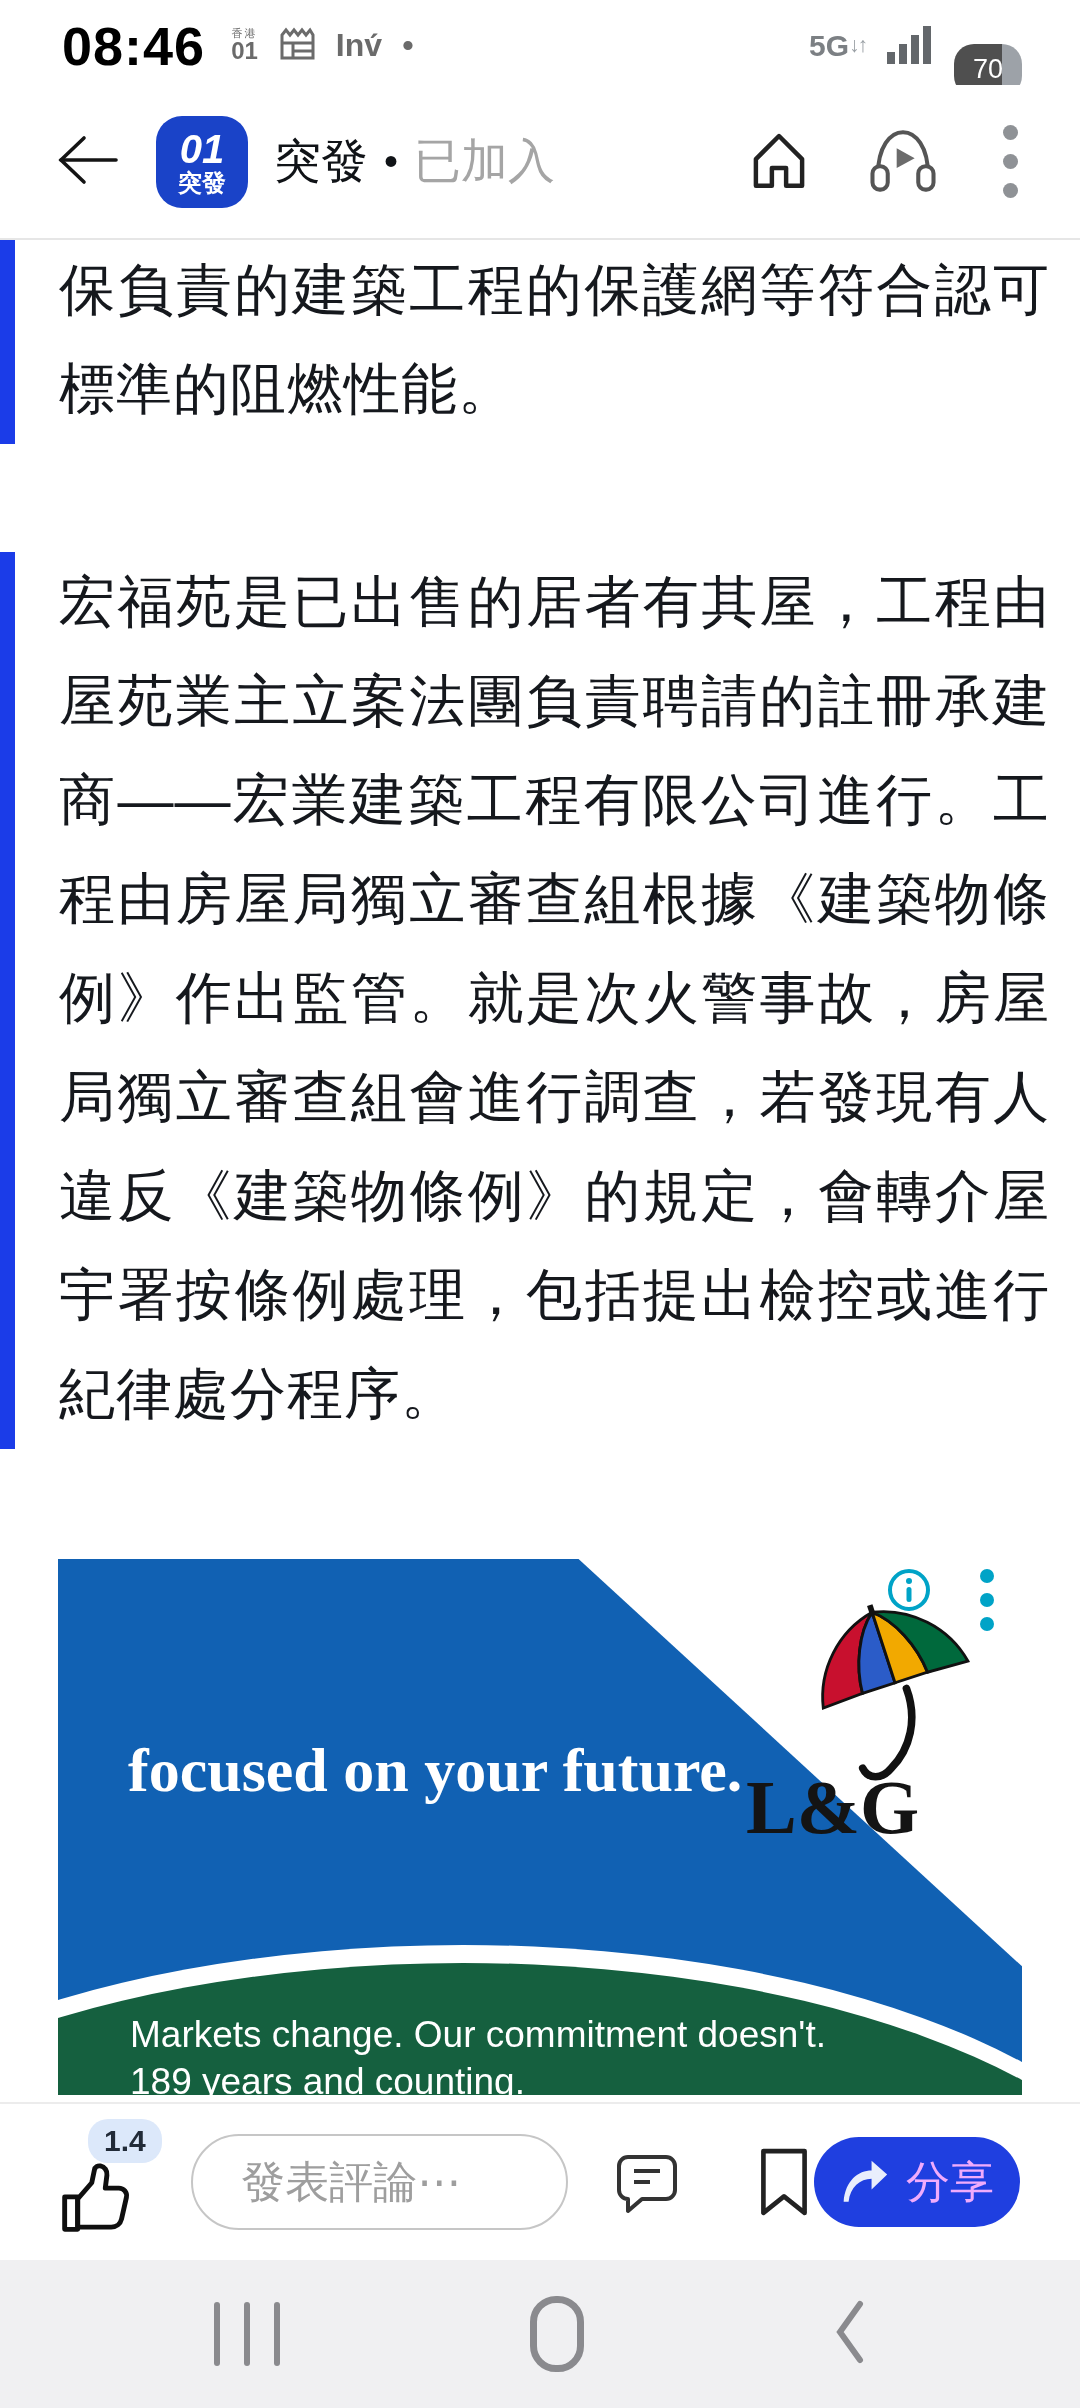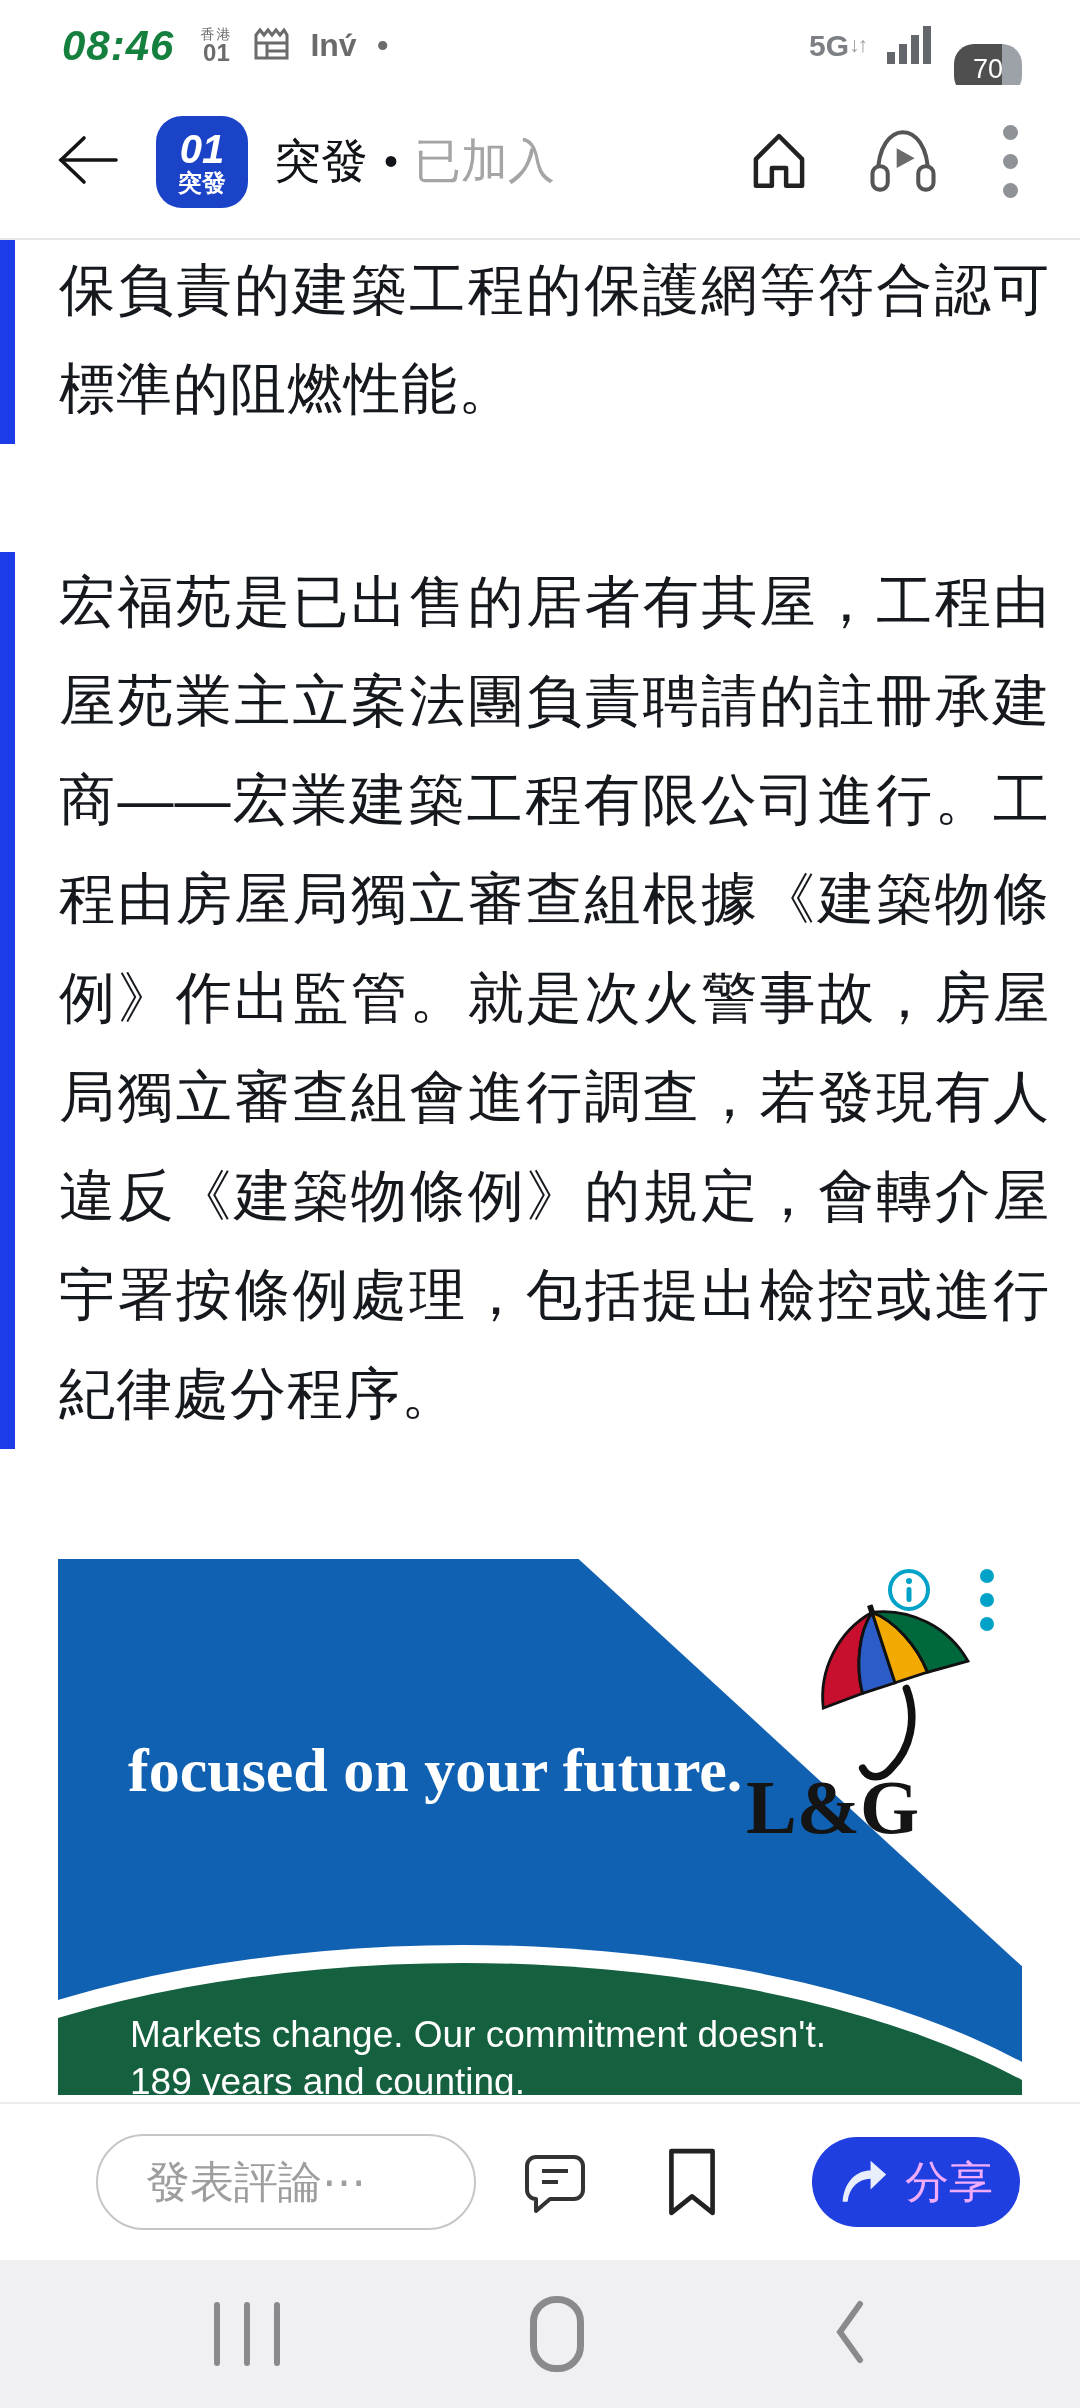--- a/index.html
+++ b/index.html
@@ -2,24 +2,24 @@
 <html><head>
 <meta charset="utf-8">
 <style>
   * { margin:0; padding:0; box-sizing:border-box; }
   html,body { width:1080px; height:2408px; background:#fff; }
   body { font-family:"Liberation Sans", sans-serif; overflow:hidden; }
   .screen { width:1080px; height:2408px; display:flex; flex-direction:column; background:#fff; }
 
   
   .status-bar { height:85px; flex:0 0 85px; display:flex; align-items:center; padding:6px 58px 0 62px; }
-  .sb-time { font-size:42px; font-weight:bold; color:#15803d; letter-spacing:1px;font-style:italic; }
+  .sb-time { font-size:54px; font-weight:bold; color:#000000; letter-spacing:1px; }
   .sb-left-icons { display:flex; align-items:center; gap:20px; margin-left:26px; color:#6b6b6b; }
   .hk01-mini { display:flex; flex-direction:column; align-items:center; line-height:1; }
-  .hk01-mini .t { font-size:14px; color:#6b6b6b; letter-spacing:2px;}
+  .hk01-mini .t { font-size:11px; color:#6b6b6b; letter-spacing:2px;}
   .hk01-mini .b { font-size:24px; font-weight:bold; color:#6b6b6b; }
   .sb-app { font-size:32px; font-weight:bold; color:#6b6b6b; }
   .sb-dot { font-size:34px; color:#6b6b6b; }
   .sb-right { margin-left:auto; display:flex; align-items:center; gap:20px; }
   .sb-5g { display:flex; flex-direction:row; align-items:center; line-height:1; }
   .sb-5g .g { font-size:30px; font-weight:bold; color:#7c8084; }
   .sb-5g .a { font-size:21px; color:#9aa0a5; margin-top:-2px; letter-spacing:-2px;}
   .battery { width:68px; height:52px; border-radius:20px; background:linear-gradient(90deg,#4f4f4f 0 70%,#9da2a8 70% 100%); color:#fff; font-size:27px; font-weight:normal; display:flex; align-items:center; justify-content:center;margin-top:48px; }
 
   
@@ -191,20 +191,27 @@
             <line x1="50" y1="2" x2="50" y2="8" stroke="#111" stroke-width="3"></line>
           </g>
           <path d="M56 48 C62 64 58 80 48 90 C43 96 36 96 33 90" fill="none" stroke="#111" stroke-width="4" stroke-linecap="round"></path>
         </svg>
         <span class="lg">L&amp;G</span>
       </div>
     </div>
   </div>
 
   <div class="action-bar">
+    <span class="like-wrap">
+      <span class="like-badge">1.4</span>
+      <svg width="78" height="80" viewBox="0 0 72 72" fill="none" stroke="#0f0f0f" stroke-width="4.5" stroke-linejoin="round">
+        <path d="M8 34 h12 v30 H8 Z"></path>
+        <path d="M20 62 V36 L33 21 l2.5-12 c.5-2.5 3-4 5.5-3.5 4 .8 6.5 4.5 6 8.5 L45.5 26 H58 c4.5 0 8 4 7 8.5 l-4.5 20 C59.5 59 55.5 62 51 62 Z"></path>
+      </svg>
+    </span>
     <span class="comment-pill">
       <input type="text" placeholder="發表評論⋯" style="">
     </span>
     <span class="icon-btn ic-comment">
       <svg width="66" height="66" viewBox="0 0 66 66" fill="none" stroke="#333" stroke-width="4" stroke-linejoin="round">
         <path d="M14 8 h38 a9 9 0 0 1 9 9 v24 a9 9 0 0 1 -9 9 H28 l-14 12 v-12 a9 9 0 0 1 -9 -9 V17 a9 9 0 0 1 9 -9 Z"></path>
         <line x1="20" y1="22" x2="46" y2="22"></line>
         <line x1="20" y1="33" x2="36" y2="33"></line>
       </svg>
     </span>

